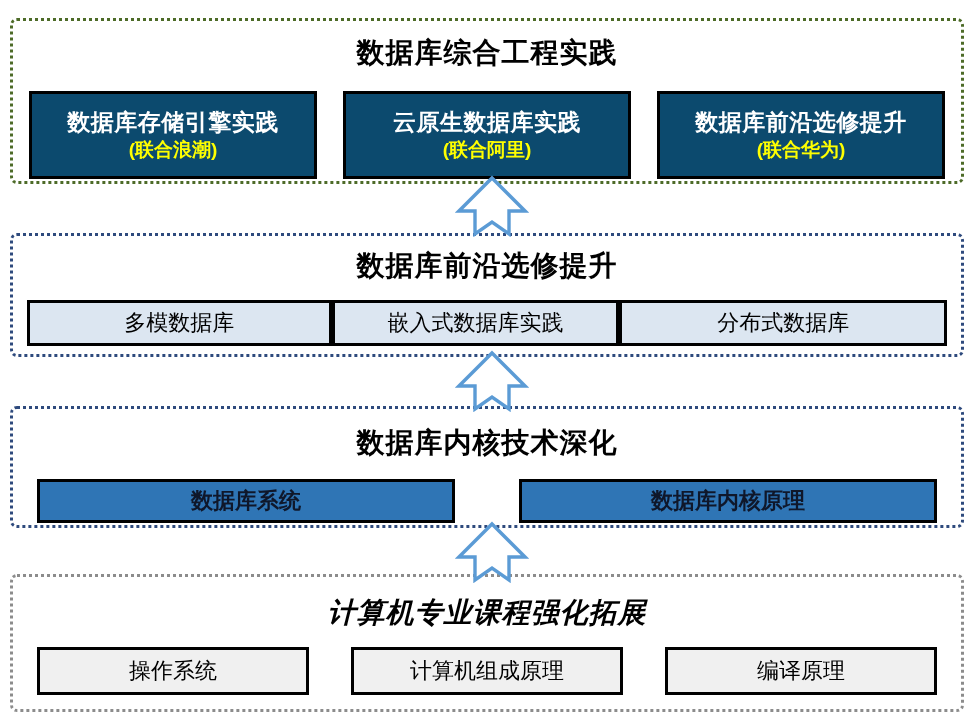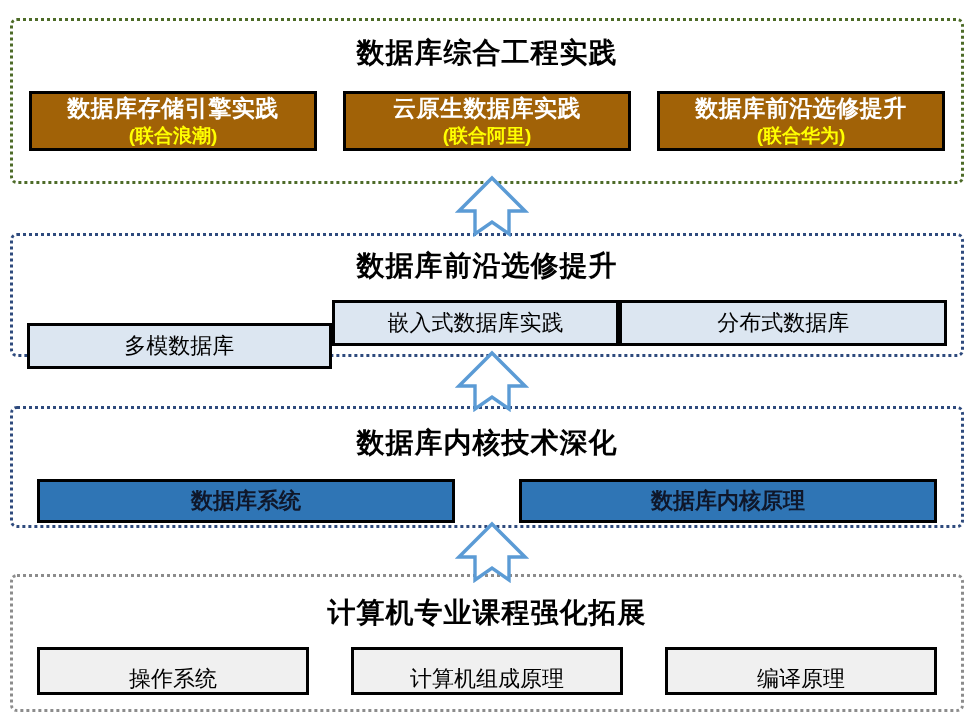--- a/index.html
+++ b/index.html
@@ -64,22 +64,22 @@
     display: flex;
     flex-direction: column;
     align-items: center;
     justify-content: center;
     text-align: center;
     line-height: 1.12;
   }
 
   
   .course-box.green {
-    background: #a16207;
-    height: 60px;
+    background: #0c4a6e;
+    height: 88px;
   }
   .course-box.green .main {
     color: #ffffff;
     font-weight: bold;
     font-size: 23px;
     letter-spacing: 0.5px;
   }
   .course-box.green .sub {
     color: #ffff00;
     font-weight: bold;
@@ -106,21 +106,20 @@
   .course-box.blue .main {
     color: #0f172a;
     font-weight: bold;
     font-size: 22px;
   }
 
   
   .course-box.grayfill {
     background: #f0f0f0;
     height: 48px;
-    justify-content: flex-end;
   }
   .course-box.grayfill .main {
     color: #000000;
     font-size: 22px;
     font-weight: normal;
   }
 
   
   .arrow {
     position: absolute;
@@ -155,21 +154,21 @@
 
   <div class="arrow" style="left:455px; top:175px;">
     <svg viewBox="0 0 74 62" preserveAspectRatio="none" aria-hidden="true">
       <path d="M37 3 L70 36 L54 36 L54 59 L37 47 L20 59 L20 36 L4 36 Z" fill="#ffffff" stroke="#5b9bd5" stroke-width="3.4" stroke-linejoin="miter"></path>
     </svg>
   </div>
 
   <div class="tier navy" style="left:10px; top:233px; width:954px; height:124px;">
     <div class="tier-title" style="top:16px;">数据库前沿选修提升</div>
     <div class="box-row" style="top:64px; padding:0 14px;">
-      <div class="course-box lightblue" style="width:305px;margin-top:23px;">
+      <div class="course-box lightblue" style="width:305px;">
         <div class="main">多模数据库</div>
       </div>
       <div class="course-box lightblue" style="width:288px;">
         <div class="main">嵌入式数据库实践</div>
       </div>
       <div class="course-box lightblue" style="width:328px;">
         <div class="main">分布式数据库</div>
       </div>
     </div>
   </div>
@@ -192,21 +191,21 @@
     </div>
   </div>
 
   <div class="arrow" style="left:455px; top:521px;">
     <svg viewBox="0 0 74 62" preserveAspectRatio="none" aria-hidden="true">
       <path d="M37 3 L70 36 L54 36 L54 59 L37 47 L20 59 L20 36 L4 36 Z" fill="#ffffff" stroke="#5b9bd5" stroke-width="3.4" stroke-linejoin="miter"></path>
     </svg>
   </div>
 
   <div class="tier gray" style="left:10px; top:574px; width:954px; height:138px;">
-    <div class="tier-title" style="top:22px;">计算机专业课程强化拓展</div>
+    <div class="tier-title" style="top:22px;font-style:italic;">计算机专业课程强化拓展</div>
     <div class="box-row" style="top:70px; padding:0 24px;">
       <div class="course-box grayfill" style="width:272px;">
         <div class="main">操作系统</div>
       </div>
       <div class="course-box grayfill" style="width:272px;">
         <div class="main">计算机组成原理</div>
       </div>
       <div class="course-box grayfill" style="width:272px;">
         <div class="main">编译原理</div>
       </div>

